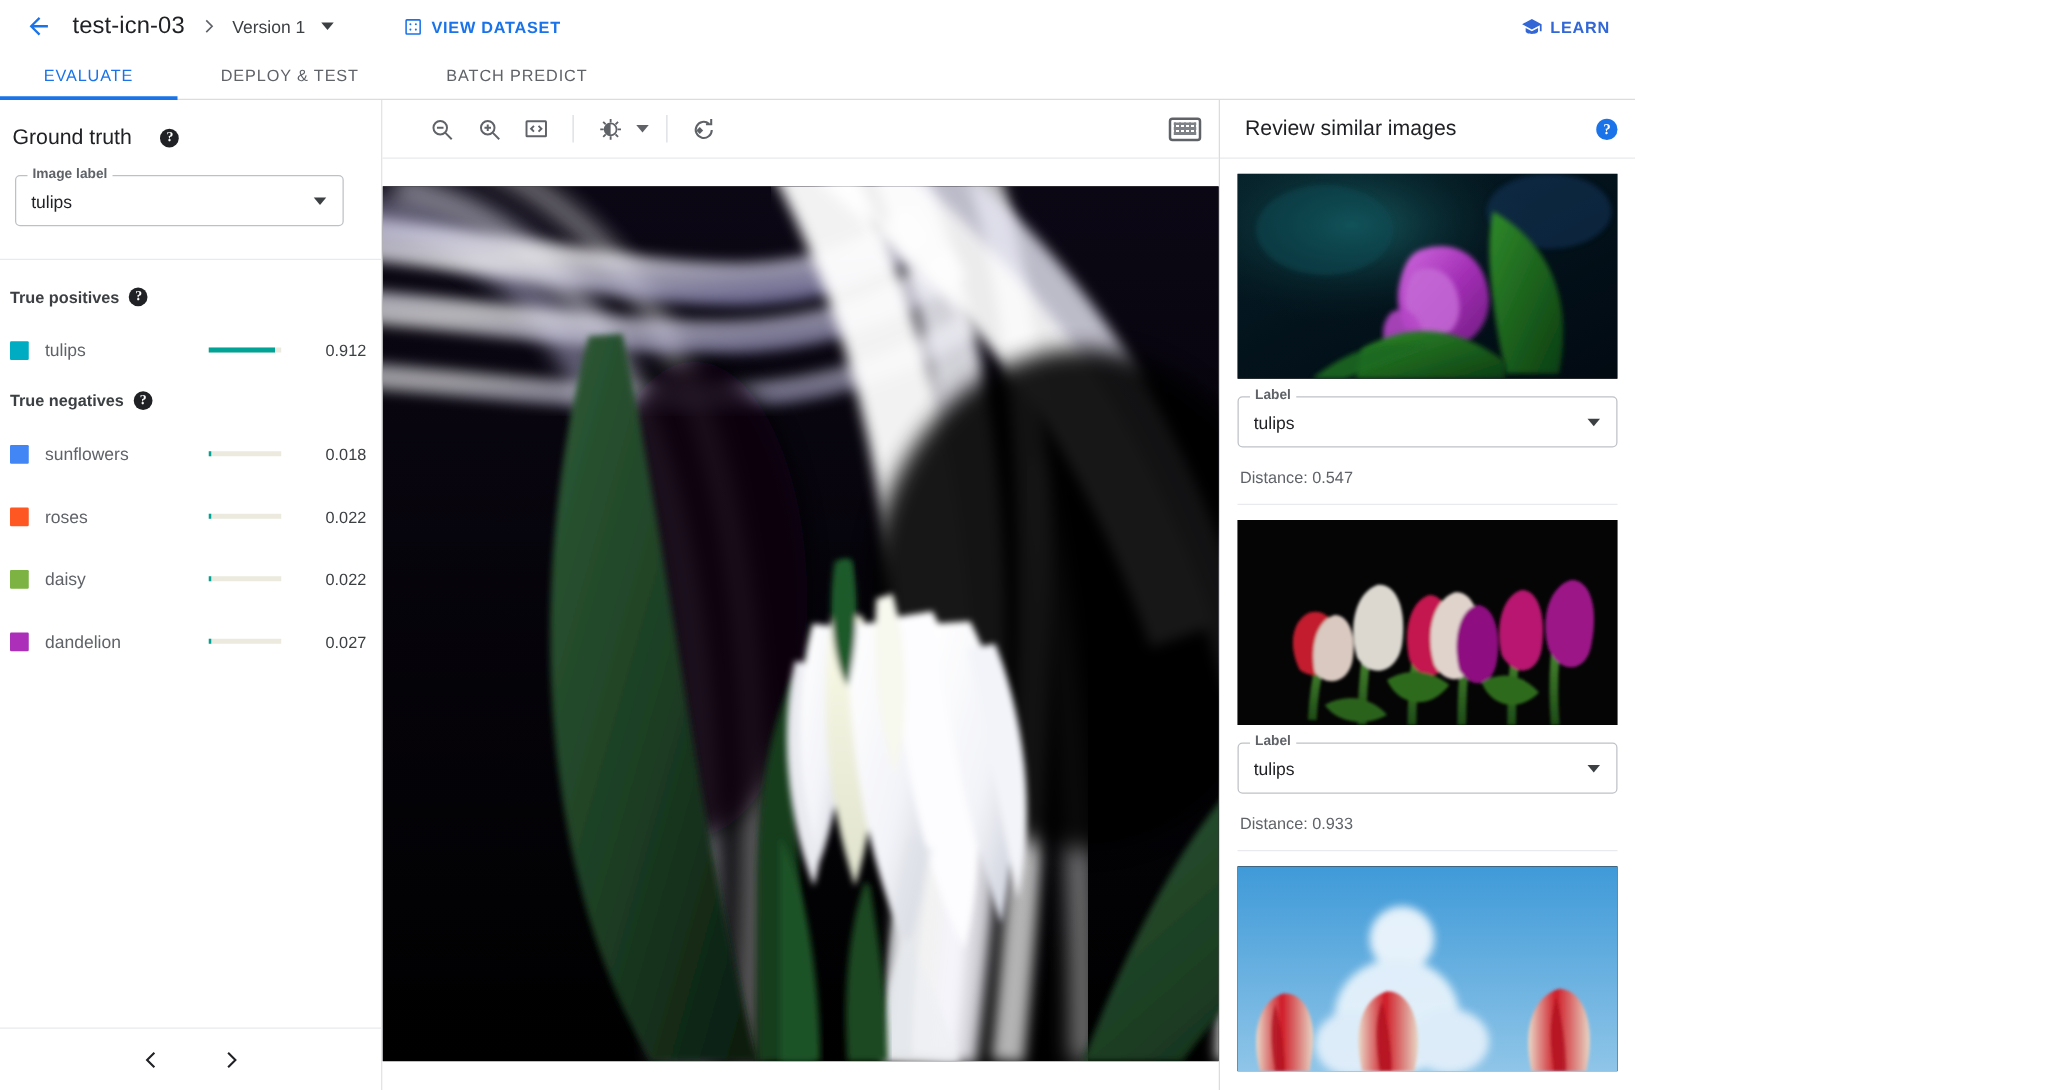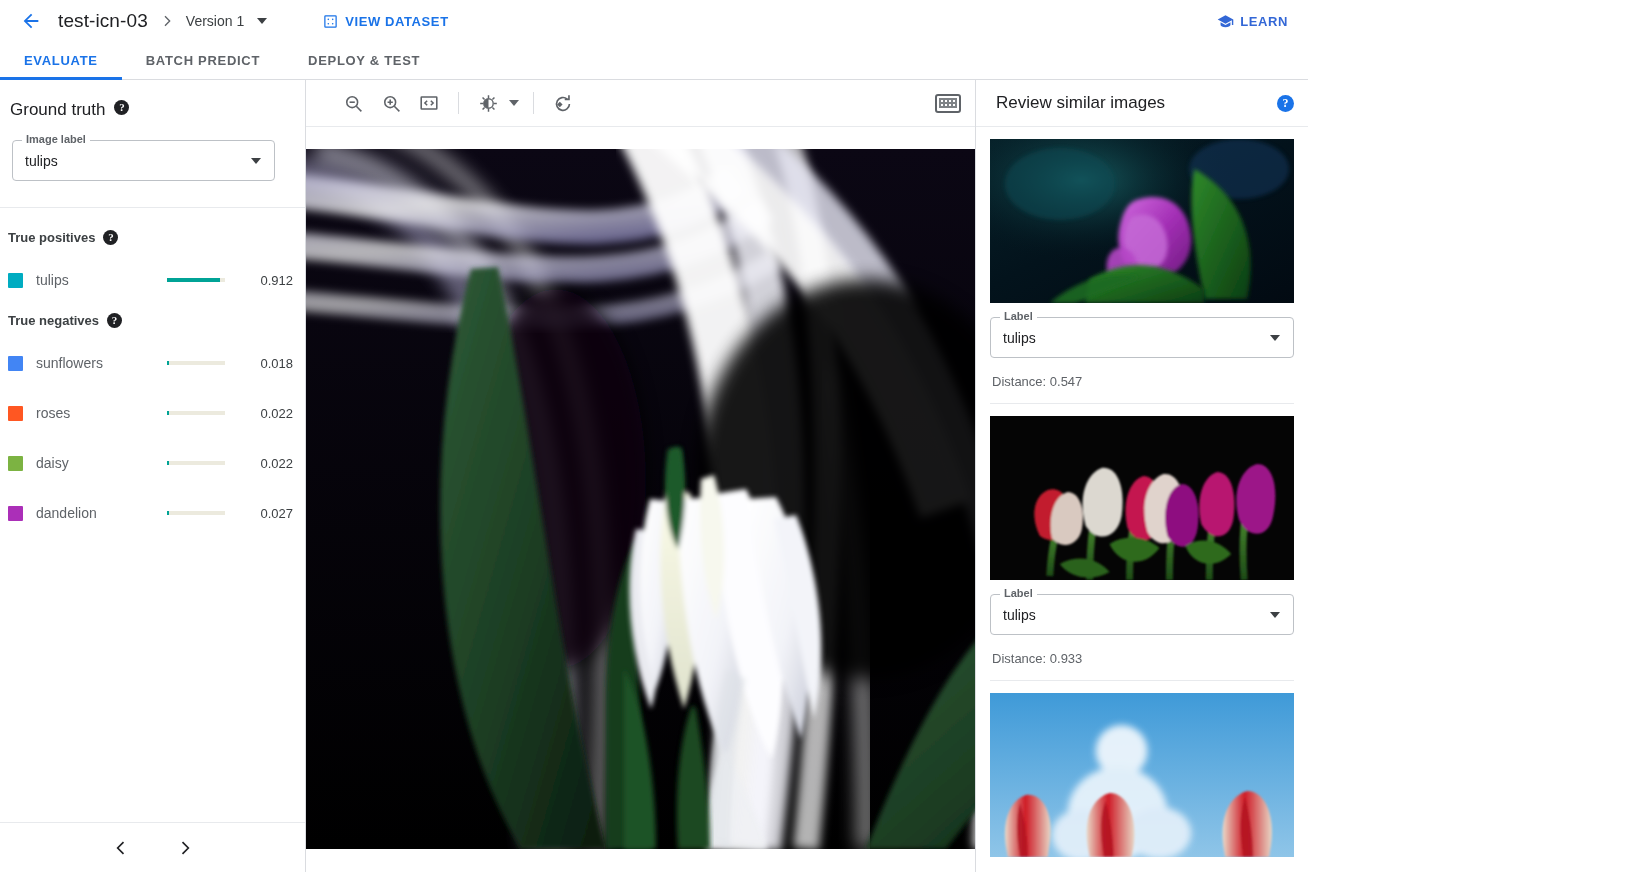--- a/index.html
+++ b/index.html
@@ -49,21 +49,21 @@
   }
 
   
   .tabs {
     height: 38px; flex: 0 0 38px;
     display: flex; align-items: stretch;
     border-bottom: 1px solid #dadce0; background: #fff;
   }
   .tab {
     display: flex; align-items: center; justify-content: center;
-    padding: 0 24px; font-size: 13px; font-weight: bold;
+    padding: 0 35px; font-size: 13px; font-weight: normal;
     letter-spacing: .7px; color: #5f6368; cursor: pointer;
     position: relative;
   }
   .tab.active { color: #1a73e8; }
   .tab.active::after {
     content: ""; position: absolute; left: 0; right: 0; bottom: -1px;
     height: 3px; background: #1a73e8;
   }
 
   
@@ -96,21 +96,21 @@
   .filter-label { font-size: 13px; font-weight: bold; color: #202124; }
   .filter-input {
     border: none; outline: none; font-size: 13px; color: #80868b;
     font-family: "Liberation Sans", sans-serif; background: transparent;
     flex: 1 1 auto; padding: 0;
   }
   .filter-input::placeholder { color: #9aa0a6; }
 
   .gt-section { padding: 20px 12px 0 8px; }
   .section-title {
-    display: flex; align-items: flex-start; gap: 9px;
+    display: flex; align-items: center; gap: 23px;
     font-size: 17px; color: #202124; margin: 0 0 20px 2px; font-weight: 400;
   }
   .help-dot {
     width: 15px; height: 15px; border-radius: 50%;
     background: #202124; color: #fff; font-size: 11px; font-weight: bold;
     display: flex; align-items: center; justify-content: center;
     line-height: 1; cursor: pointer; font-family: "Liberation Serif", serif;
   }
   .select-field {
     position: relative; height: 41px; margin: 0 18px 0 4px;
@@ -269,22 +269,22 @@
         <svg width="17" height="17" viewBox="0 0 24 24" fill="#3367d6">
             <path d="M12 3L1 9l11 6 9-4.9V17h2V9L12 3zM5 13.2V17c0 1.7 3.1 3 7 3s7-1.3 7-3v-3.8l-7 3.8-7-3.8z"></path>
           </svg>
       </span>
       <span>LEARN</span>
     </div>
   </div>
 
   <div class="tabs">
     <div class="tab active">EVALUATE</div>
+    <div class="tab">DEPLOY &amp; TEST</div>
     <div class="tab">BATCH PREDICT</div>
-    <div class="tab">DEPLOY &amp; TEST</div>
   </div>
 
   <div class="body">
 
     <div class="left">
 
 
 
       <div class="gt-section">
         <div class="section-title">

